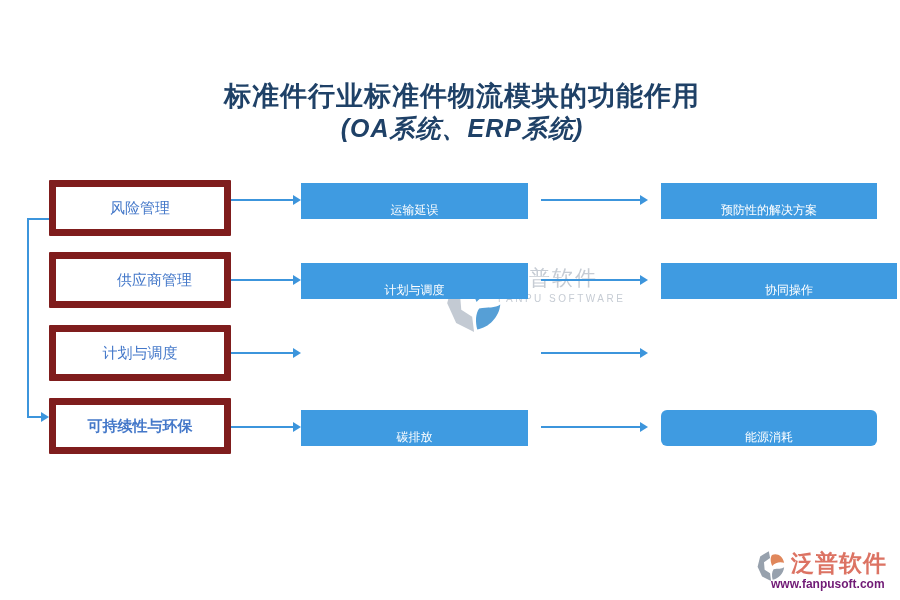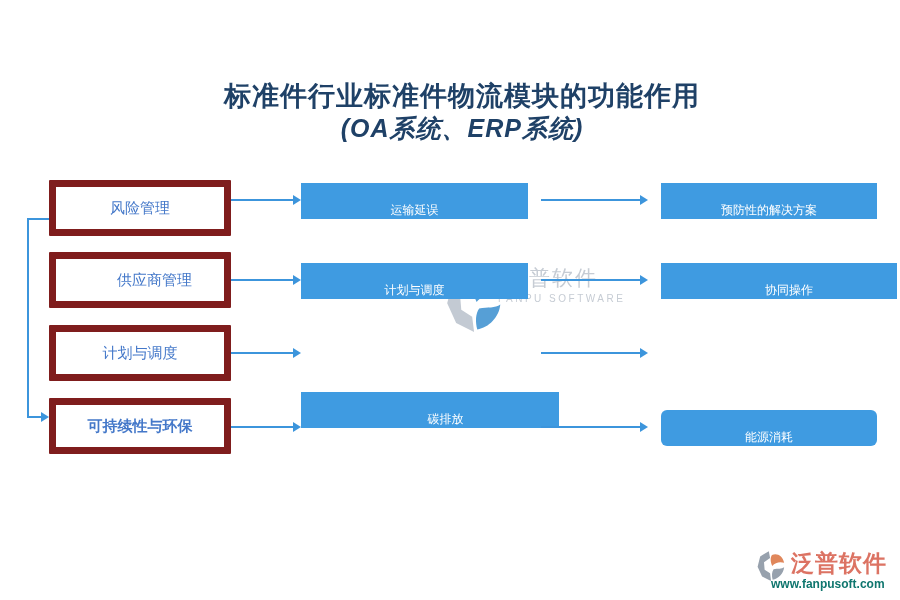--- a/index.html
+++ b/index.html
@@ -36,21 +36,21 @@
     border-left:8px solid #3c95dc;border-top:5px solid transparent;border-bottom:5px solid transparent;
   }
   .seg{position:absolute;background:#3c95dc;z-index:1;}
   
   .wm-icon{position:absolute;left:440px;top:270px;z-index:0;}
   .wm-cn{position:absolute;left:506px;top:264px;font-size:21px;color:#c6ccd4;letter-spacing:2px;z-index:0;}
   .wm-en{position:absolute;left:498px;top:293px;font-size:10px;color:#c6ccd4;letter-spacing:2.5px;z-index:0;}
   
   .brand-icon{position:absolute;left:755px;top:550px;z-index:2;}
   .brand-cn{position:absolute;left:791px;top:548px;font-size:23px;font-weight:bold;color:#dc7363;letter-spacing:1px;z-index:2;}
-  .brand-url{position:absolute;left:771px;top:577px;font-size:12px;font-weight:bold;color:#0f766e;z-index:2;}
+  .brand-url{position:absolute;left:771px;top:577px;font-size:12px;font-weight:bold;color:#701a75;z-index:2;}
 </style>
 </head>
 <body>
 
 <div class="canvas">
 
   <div class="title-line1">标准件行业标准件物流模块的功能作用</div>
   <div class="title-line2">(OA系统、ERP系统)</div>
 
   <svg class="wm-icon" width="72" height="64" viewBox="0 0 100 100">
@@ -88,21 +88,21 @@
   <div class="obox" style="top:325px;">
     <span>计划与调度</span>
   </div>
   <div class="arrow" style="left:231px;top:352px;width:62px;"></div>
   <div class="arrow" style="left:541px;top:352px;width:99px;"></div>
 
   <div class="obox" style="top:398px;font-weight:bold;">
     <span>可持续性与环保</span>
   </div>
   <div class="arrow" style="left:231px;top:426px;width:62px;"></div>
-  <div class="fbox mid" style="top:392px;padding-left:31px;">
+  <div class="fbox mid" style="top:410px;">
     <span>碳排放</span>
   </div>
   <div class="arrow" style="left:541px;top:426px;width:99px;"></div>
   <div class="fbox right" style="top:410px;border-radius:6px;">
     <span>能源消耗</span>
   </div>
 
   <div class="seg" style="left:27px;top:218px;width:22px;height:2px;"></div>
   <div class="seg" style="left:27px;top:218px;width:2px;height:200px;"></div>
   <div class="arrow" style="left:27px;top:416px;width:14px;"></div>

